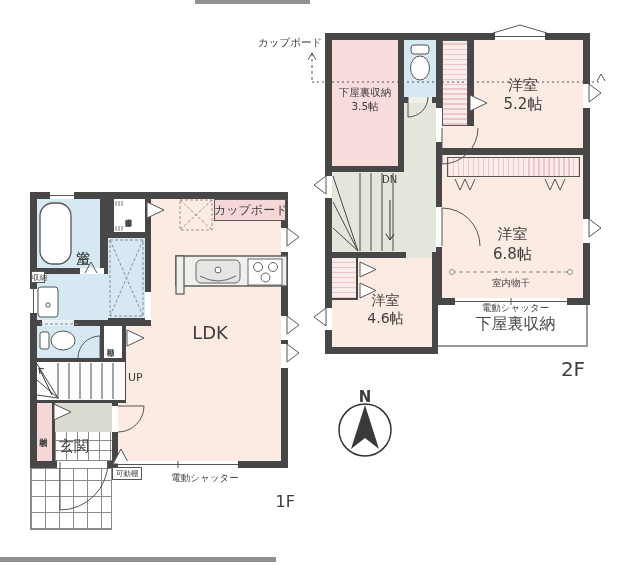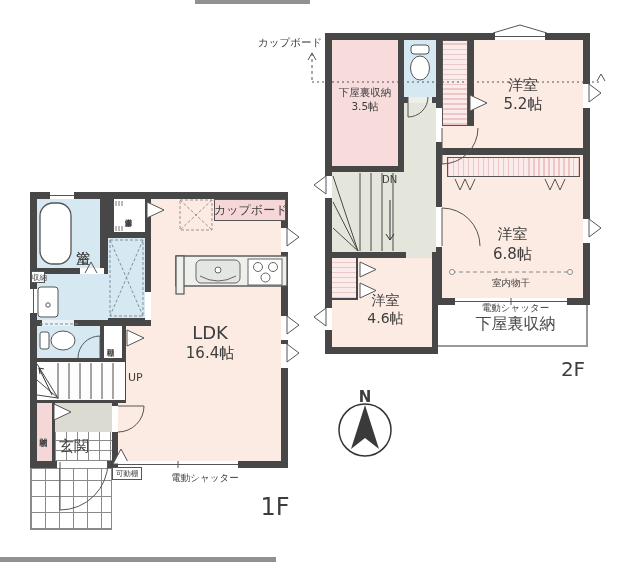--- a/index.html
+++ b/index.html
@@ -239,27 +239,26 @@
       <polygon points="365,405 351,449 365,438 379,449" fill="#3a3a3a"></polygon>
     </g>
   </svg>
 
   <div class="lbl v" style="left:76px;top:218px;font-size:14px;height:44px;">浴室</div>
   <div class="lbl v" style="left:124px;top:203px;font-size:7.5px;height:20px;">備蓄倉庫</div>
   <div class="lbl boxlbl" style="left:31px;top:271px;width:14px;height:12px;font-size:7.5px;line-height:11px;">収納</div>
   <div class="lbl v" style="left:106px;top:329px;font-size:7.5px;height:28px;">可動棚</div>
   <div class="lbl" style="left:214px;top:203px;width:72px;font-size:12px;">カップボード</div>
   <div class="lbl" style="left:160px;top:322px;width:100px;font-size:18px;">LDK</div>
-  <div class="lbl" style="left:160px;top:344px;width:100px;font-size:15px;">16.4帖</div>
   <div class="lbl" style="left:128px;top:371px;font-size:11px;">UP</div>
   <div class="lbl v" style="left:38px;top:407px;font-size:8px;height:50px;">玄関収納</div>
   <div class="lbl" style="left:55px;top:437px;width:38px;font-size:15px;">玄関</div>
   <div class="lbl boxlbl" style="left:112px;top:467px;width:30px;height:13px;font-size:7.5px;line-height:12px;">可動棚</div>
   <div class="lbl" style="left:145px;top:472px;width:120px;font-size:9.5px;">電動シャッター</div>
-  <div class="lbl" style="left:255px;top:492px;width:40px;font-size:24px;">1F</div>
+  <div class="lbl" style="left:255px;top:492px;width:40px;font-size:16px;text-align:right;">1F</div>
 
   <div class="lbl" style="left:258px;top:36px;width:62px;font-size:10.5px;">カップボード</div>
   <div class="lbl" style="left:332px;top:86px;width:66px;font-size:10.5px;">下屋裏収納</div>
   <div class="lbl" style="left:332px;top:100px;width:66px;font-size:10.5px;">3.5帖</div>
   <div class="lbl" style="left:473px;top:76px;width:100px;font-size:15px;">洋室</div>
   <div class="lbl" style="left:473px;top:95px;width:100px;font-size:15px;">5.2帖</div>
   <div class="lbl" style="left:382px;top:174px;font-size:10px;">DN</div>
   <div class="lbl" style="left:442px;top:225px;width:141px;font-size:15px;">洋室</div>
   <div class="lbl" style="left:442px;top:245px;width:141px;font-size:15px;">6.8帖</div>
   <div class="lbl" style="left:461px;top:277px;width:100px;font-size:9.5px;">室内物干</div>

